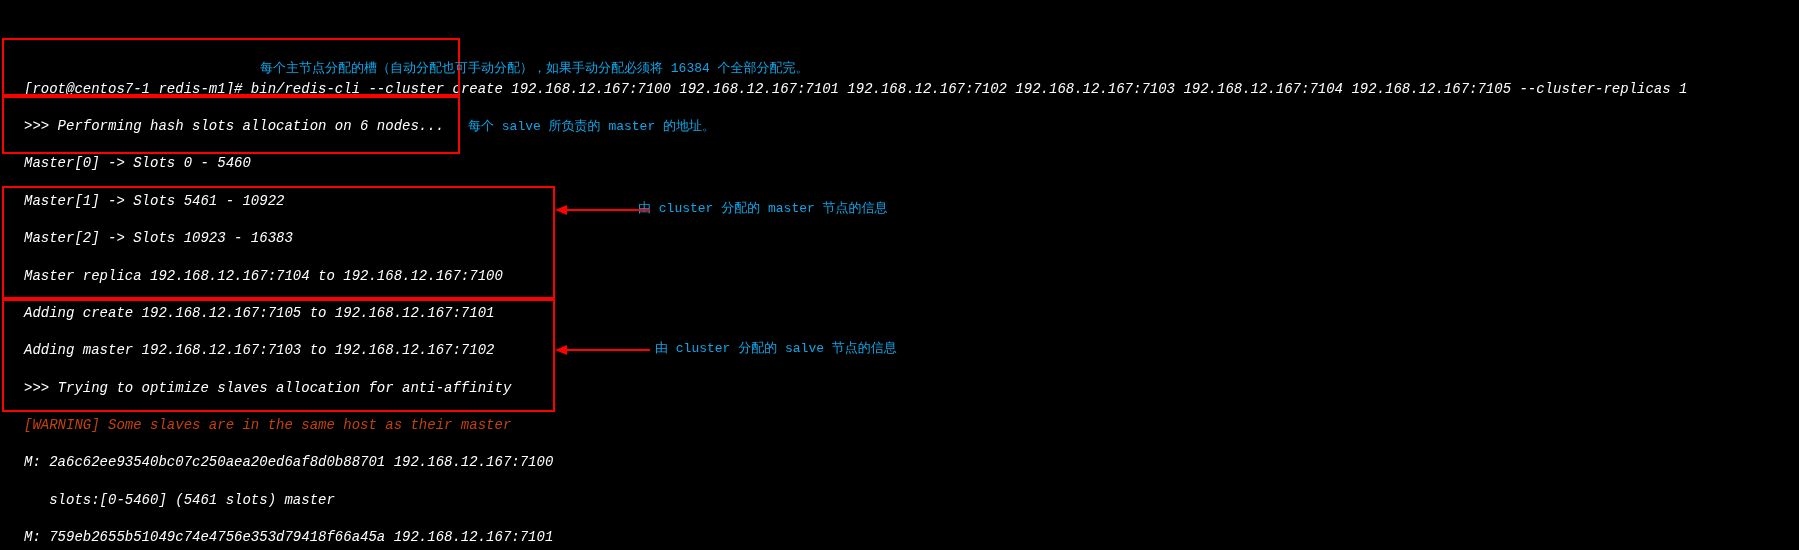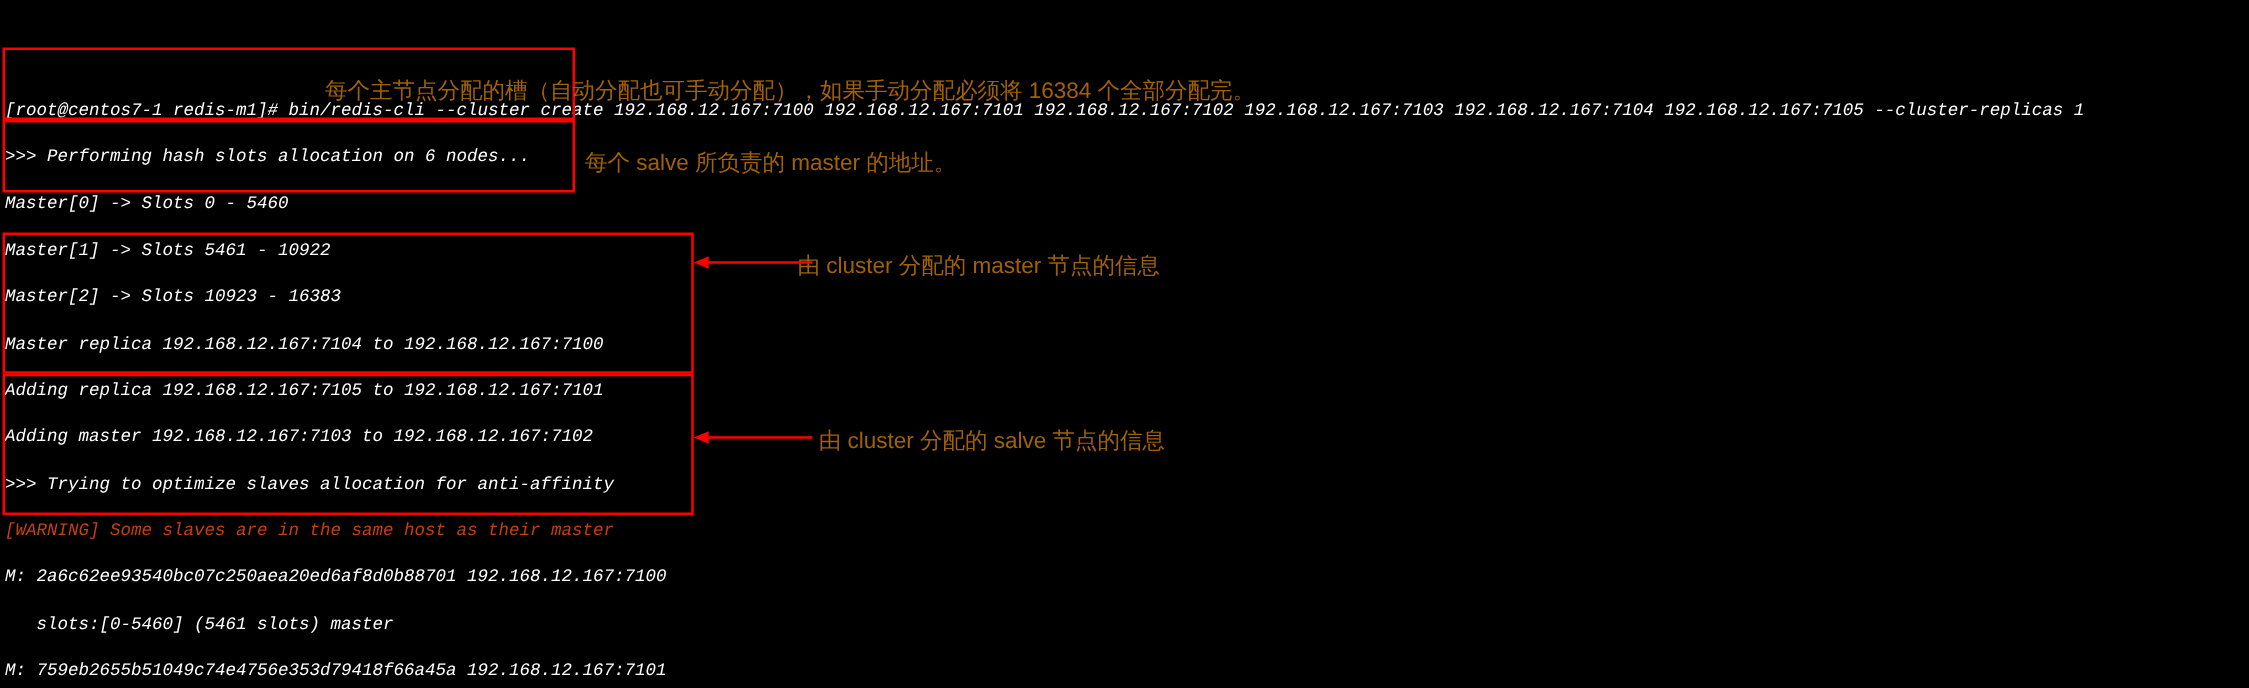--- a/index.html
+++ b/index.html
@@ -16,30 +16,31 @@
       line-height: 1.35;
       padding: 4px;
       white-space: pre;
       position: relative;
       width: 1799px;
       height: 550px;
       overflow: hidden;
     }
     .line {
       height: 18.5px;
+      padding-left: 20px;
     }
     .yellow {
       color: #c2410c;
     }
     .annotation {
       position: absolute;
-      color: #a16207;
+      color: #0ea5e9;
       font-style: normal;
-      font-family: Liberation Sans, sans-serif;
-      font-size: 18px;
+      font-family: Liberation Mono, monospace;
+      font-size: 13px;
     }
     .box-red {
       position: absolute;
       border: 2px solid #ff0000;
       background: transparent;
       pointer-events: none;
     }
     .arrow {
       position: absolute;
       pointer-events: none;
@@ -56,21 +57,21 @@
 <body>
 
 
 
 <div class="line"><span>[root@centos7-1 redis-m1]# </span><span>bin/redis-cli --cluster create 192.168.12.167:7100 192.168.12.167:7101 192.168.12.167:7102 192.168.12.167:7103 192.168.12.167:7104 192.168.12.167:7105 --cluster-replicas 1</span></div>
 <div class="line">&gt;&gt;&gt; Performing hash slots allocation on 6 nodes...</div>
 <div class="line">Master[0] -&gt; Slots 0 - 5460</div>
 <div class="line">Master[1] -&gt; Slots 5461 - 10922</div>
 <div class="line">Master[2] -&gt; Slots 10923 - 16383</div>
 <div class="line">Master replica 192.168.12.167:7104 to 192.168.12.167:7100</div>
-<div class="line">Adding replica 192.168.12.167:7105 to 192.168.12.167:7101</div>
+<div class="line">Adding create 192.168.12.167:7105 to 192.168.12.167:7101</div>
 <div class="line">Adding master 192.168.12.167:7103 to 192.168.12.167:7102</div>
 <div class="line">&gt;&gt;&gt; Trying to optimize slaves allocation for anti-affinity</div>
 <div class="line yellow">[WARNING] Some slaves are in the same host as their master</div>
 <div class="line">M: 2a6c62ee93540bc07c250aea20ed6af8d0b88701 192.168.12.167:7100</div>
 <div class="line">   slots:[0-5460] (5461 slots) master</div>
 <div class="line">M: 759eb2655b51049c74e4756e353d79418f66a45a 192.168.12.167:7101</div>
 
 
 
 

